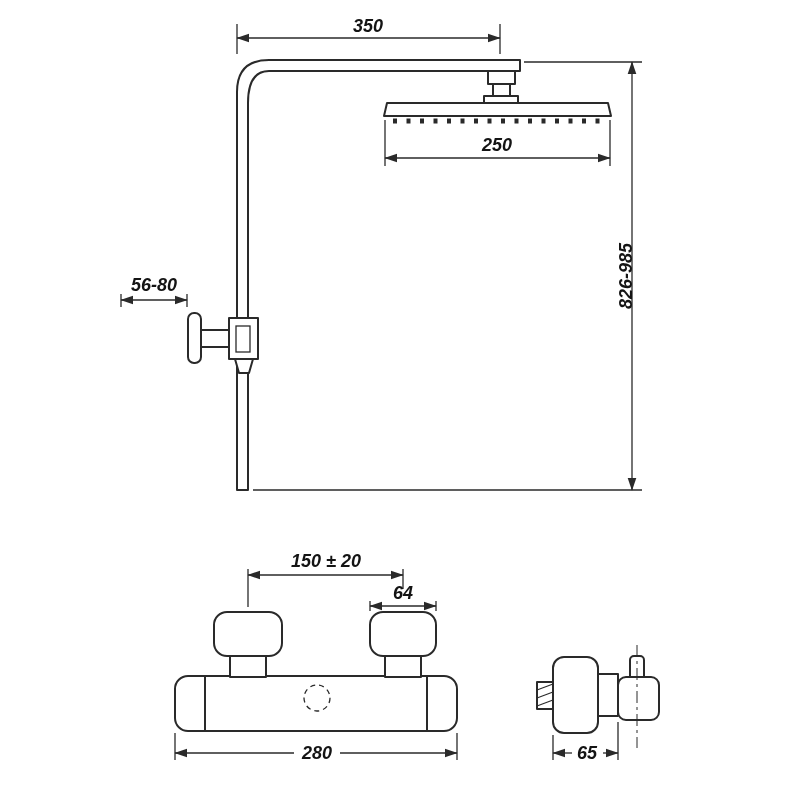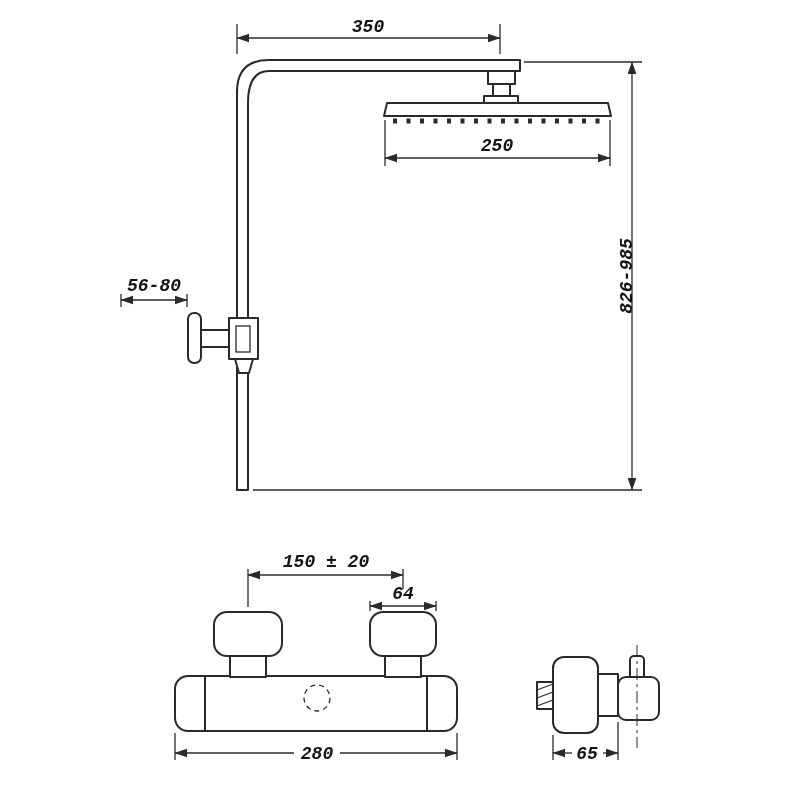--- a/index.html
+++ b/index.html
@@ -1,16 +1,16 @@
 <!DOCTYPE html>
 <html><head>
 <meta charset="utf-8">
 <style>
   html,body{margin:0;padding:0;background:#ffffff}
-  .canvas{width:800px;height:800px;background:#ffffff;position:relative;font-family:Liberation Mono, monospace}
+  .canvas{width:800px;height:800px;background:#ffffff;position:relative;font-family:Liberation Sans, sans-serif}
   svg{display:block}
   .ol{fill:#ffffff;stroke:#2a2a2a;stroke-width:2;stroke-linejoin:round}
   .ln{fill:none;stroke:#2a2a2a;stroke-width:2;stroke-linejoin:round}
   .dim{fill:none;stroke:#2a2a2a;stroke-width:1.3}
   .noz{fill:none;stroke:#2a2a2a;stroke-width:5;stroke-dasharray:4 9.5}
   .dashc{fill:none;stroke:#2a2a2a;stroke-width:1.3;stroke-dasharray:5 4}
   .centerline{fill:none;stroke:#2a2a2a;stroke-width:1;stroke-dasharray:12 4 3 4}
   .hatch{fill:none;stroke:#2a2a2a;stroke-width:1.2}
   text.dimtxt{font-weight:bold;font-style:italic;font-size:18px;fill:#141414;text-anchor:middle}
 </style>

